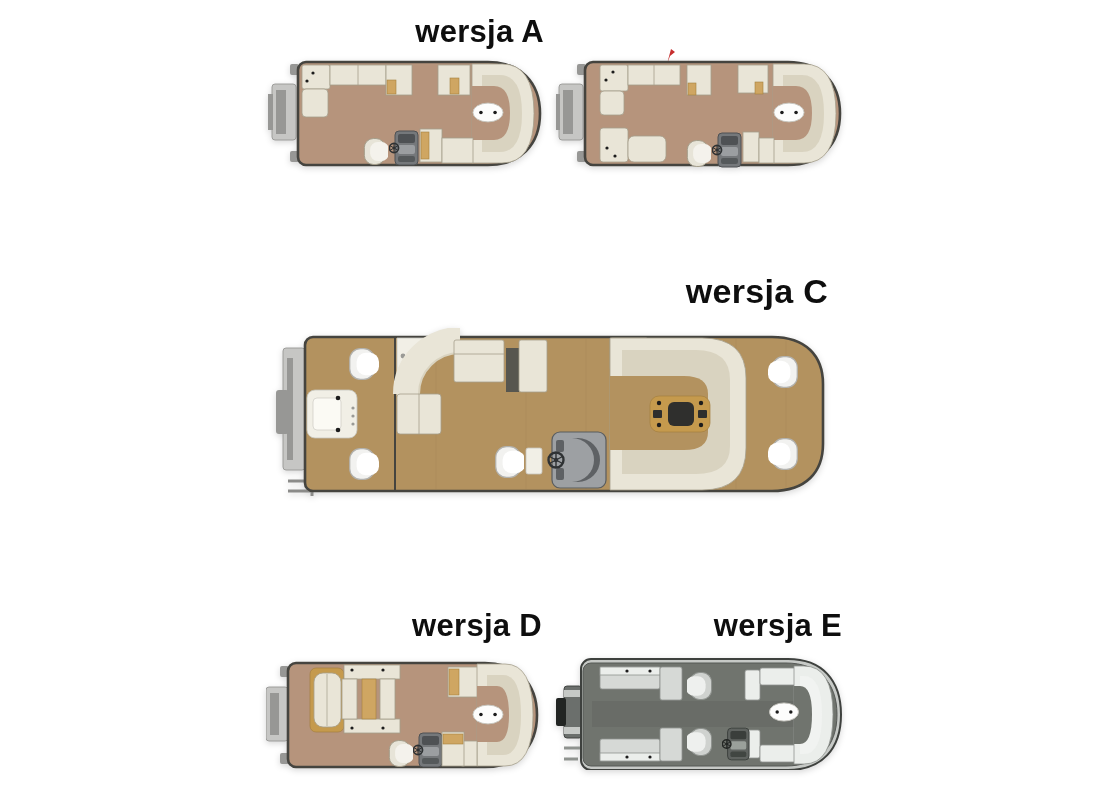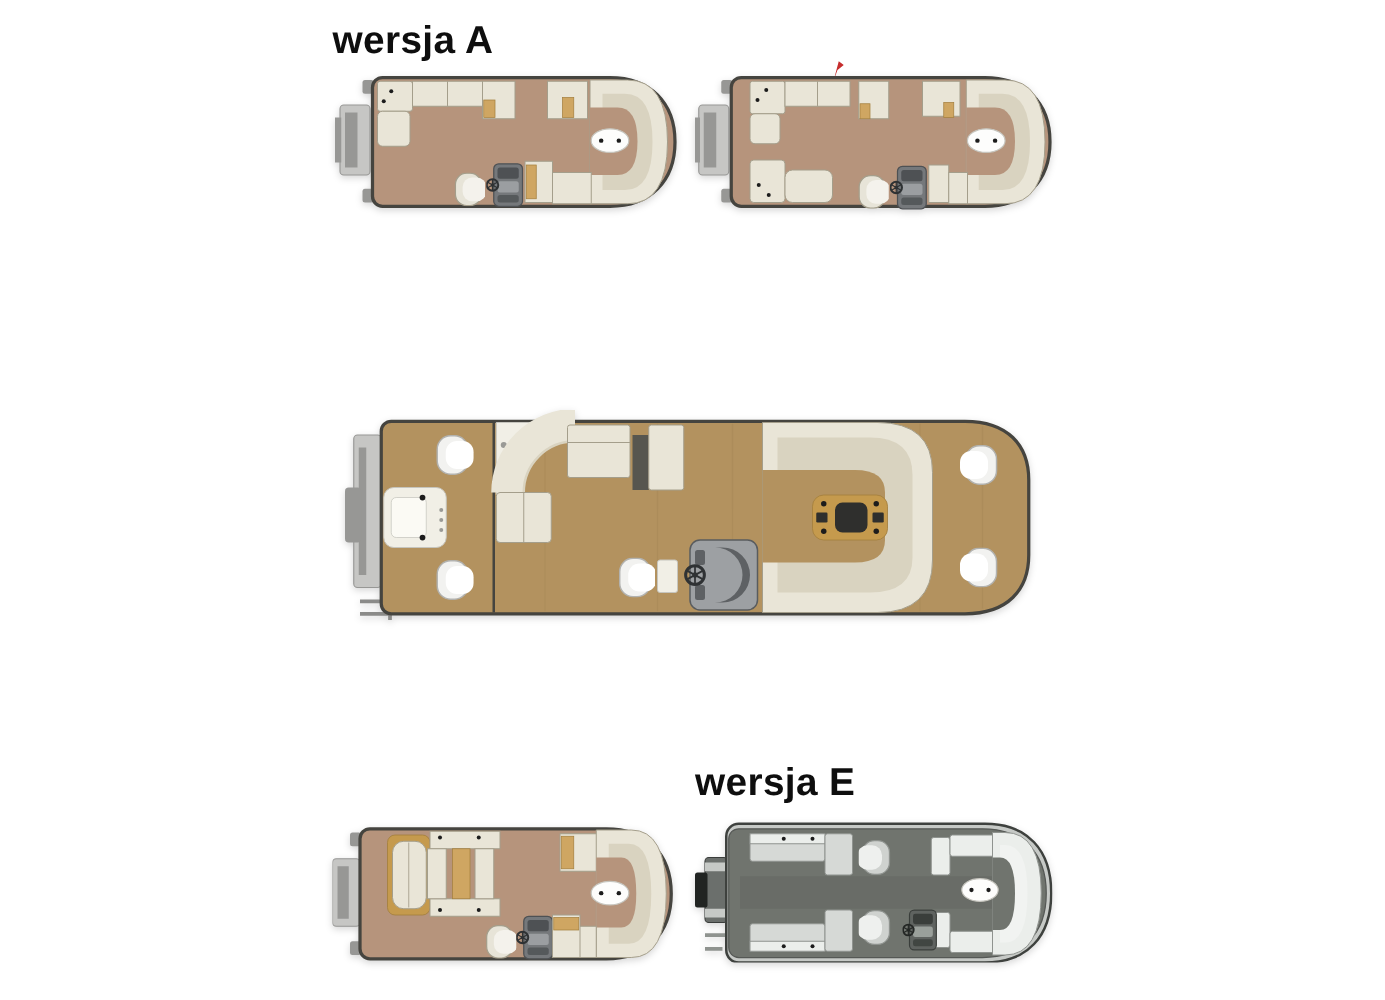--- a/index.html
+++ b/index.html
@@ -1,19 +1,19 @@
 <!DOCTYPE html>
 <html style="--page_bg: #ffffff; --title_text: #0e0e0e; --hull_outline: #45443f; --deck_tan: #b6947c; --deck_gold: #b3925f; --deck_gray: #70746e; --seat_cream: #e9e5d7; --seat_cream_shade: #d9d3c0; --seat_stroke: #a49e8b; --platform_white: #f1efe6; --pillow_tan: #cfa662; --pillow_stroke: #a5803f; --chair_fill: #e7e4d8; --chair_inner: #f4f2ec; --console_gray: #75787b; --console_dark: #4e5154; --console_light: #9b9ea1; --table_white: #fdfdfc; --table_stroke: #c6c5be; --table_wood: #c59a4d; --table_wood_dark: #2f2f2d; --dot_black: #1c1c1c; --dot_gray: #9a9a96; --seat_gray_e: #d6d9d6; --seat_gray_e_light: #ebeeeb; --seat_gray_e_stroke: #8f938f; --motor_light: #c6c6c4; --motor_mid: #979795; --motor_dark: #6b6f6c; --storage_dark: #57564f; --flag_red: #c62d2d;"><head>
 <meta charset="utf-8">
 <style>
   html,body{margin:0;padding:0;}
   body{font-family:"Liberation Sans",sans-serif;}
   .canvas{position:relative;width:1108px;height:800px;background:var(--page_bg,#fff);overflow:hidden;}
   .fig-title{position:absolute;margin:0;font-weight:700;color:var(--title_text,#0e0e0e);
-    text-align:left;letter-spacing:.3px;font-size:31px;line-height:1;}
+    text-align:right;letter-spacing:.3px;font-size:31px;line-height:1;}
   .fig-title.big{font-size:34px;}
   .boat-svg{position:absolute;filter:drop-shadow(0 2px 3px rgba(0,0,0,.16));}
   .flag-svg{position:absolute;}
   
   .deck-tan{fill:var(--deck_tan);}
   .deck-gold{fill:var(--deck_gold);}
   .deck-gray{fill:var(--deck_gray);}
   .hull{stroke:var(--hull_outline);stroke-width:2.6;}
   .seat{fill:var(--seat_cream);stroke:var(--seat_stroke);stroke-width:.8;}
   .cushion{fill:var(--seat_cream_shade);}
@@ -144,20 +144,21 @@
     <rect class="seat" x="187" y="76" width="16" height="30"></rect>
     <g>
       <path class="seat" d="M217,8 H248 Q280,8 280,57.5 Q280,107 248,107 H217 Z"></path>
       <path class="cushion" d="M227,19 H246 Q268,19 268,57.5 Q268,96 246,96 H227 Z"></path>
       <path class="deck-tan" d="M217,30 H240 Q256,30 256,57 Q256,84 240,84 H217 Z"></path>
       <rect class="seat" x="203" y="82" width="15" height="25"></rect>
     </g>
     <use href="#oval-table" x="217" y="46" width="32" height="21"></use>
   </svg>
 
+  <h2 class="fig-title big" style="left:276px;top:274px;width:552px">wersja C</h2>
   <svg class="boat-svg" style="left:276px;top:328px" width="556" height="170" viewBox="0 0 556 170">
     <g>
       <rect class="motorL" x="7" y="20" width="22" height="122" rx="3"></rect>
       <rect class="motorM" x="11" y="30" width="6" height="102"></rect>
       <rect class="motorM" x="0" y="62" width="13" height="44" rx="3"></rect>
     </g>
     <g stroke="#8b8b89" stroke-width="3" fill="none">
       <path d="M36,148 V168 M36,153 H12 M36,163 H12"></path>
     </g>
     <path class="deck-gold hull" d="M37,9 H496 C530,9 547,28 547,56 V116 C547,144 530,163 496,163 H37 A8,8 0 0 1 29,155 V17 A8,8 0 0 1 37,9 Z"></path>
@@ -217,20 +218,21 @@
       <rect x="422" y="82" width="9" height="8" rx="1" fill="var(--table_wood_dark)"></rect>
       <circle class="dotB" cx="383" cy="75" r="2.2"></circle>
         <circle class="dotB" cx="425" cy="75" r="2.2"></circle>
       <circle class="dotB" cx="383" cy="97" r="2.2"></circle>
         <circle class="dotB" cx="425" cy="97" r="2.2"></circle>
     </g>
     <use href="#chair-l" class="chair-white" x="492" y="28" width="32" height="32"></use>
     <use href="#chair-l" class="chair-white" x="492" y="110" width="32" height="32"></use>
   </svg>
 
+  <h2 class="fig-title" style="left:266px;top:610px;width:276px">wersja D</h2>
   <svg class="boat-svg" style="left:266px;top:660px" width="276" height="112" viewBox="0 0 276 112">
     <g>
       <rect class="motorM" x="14" y="6" width="9" height="11" rx="2"></rect>
       <rect class="motorM" x="14" y="93" width="9" height="11" rx="2"></rect>
       <rect class="motorL" x="0" y="27" width="22" height="54" rx="3"></rect>
       <rect class="motorM" x="4" y="33" width="9" height="42"></rect>
     </g>
     <path class="deck-tan hull" d="M30,3 H219 C251,3 271,23 271,55 C271,87 251,107 219,107 H30 A8,8 0 0 1 22,99 V11 A8,8 0 0 1 30,3 Z"></path>
     <g>
       <rect class="woodbase" x="44" y="8" width="34" height="64" rx="6"></rect>

